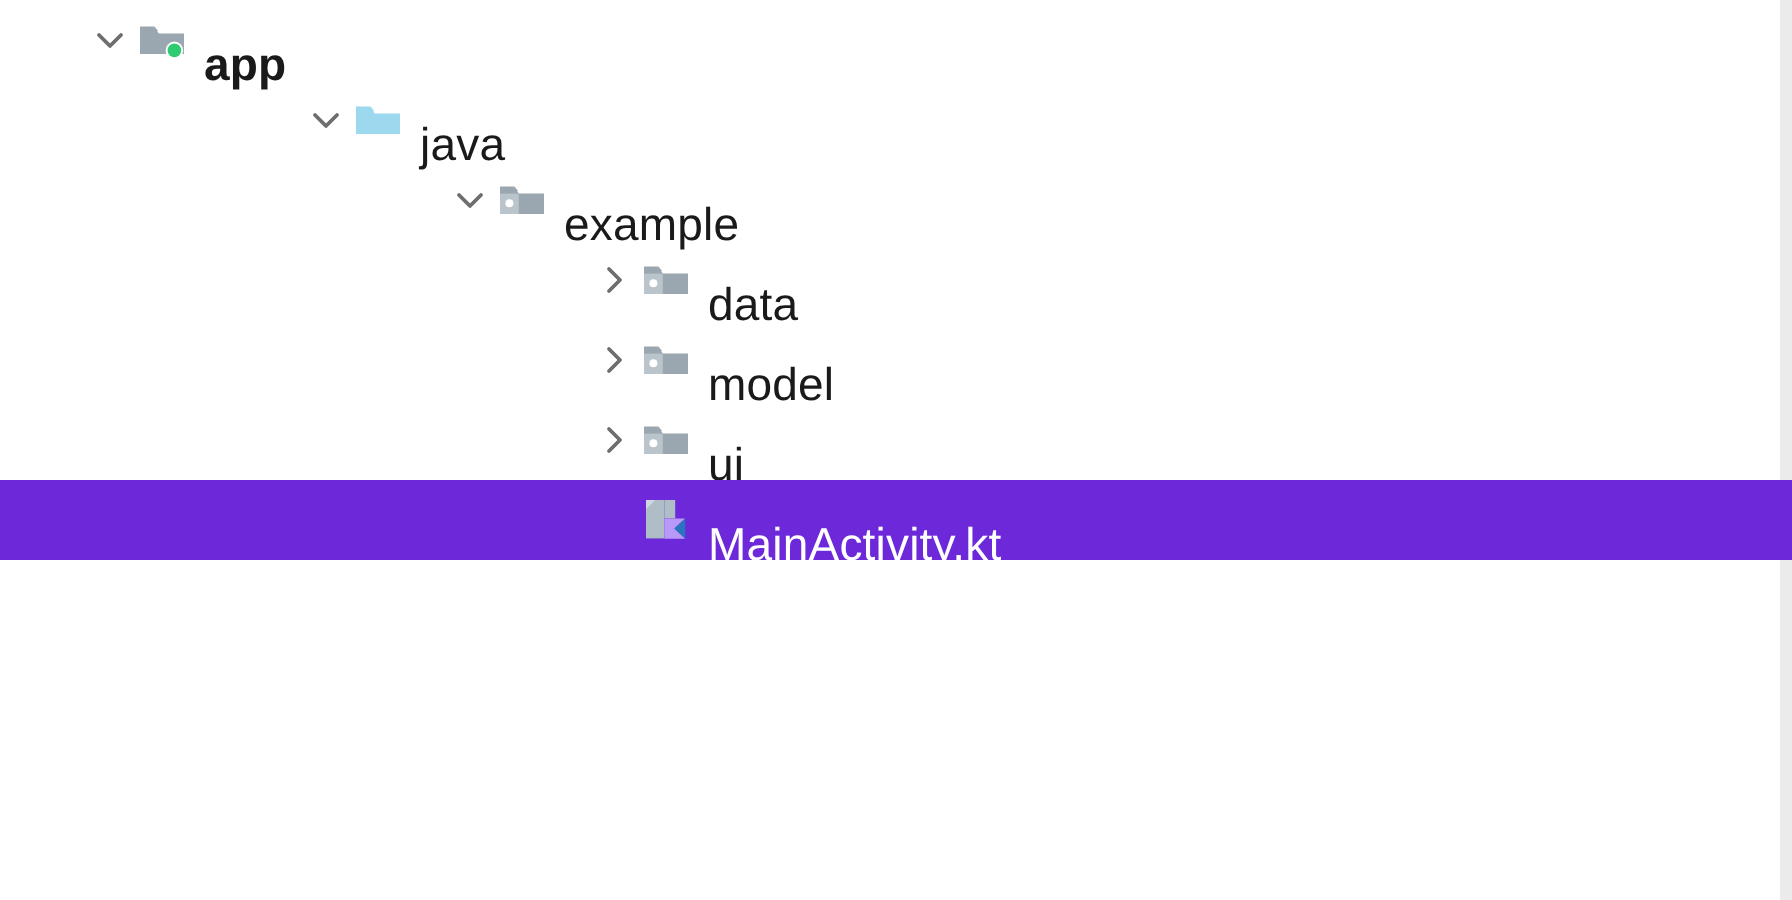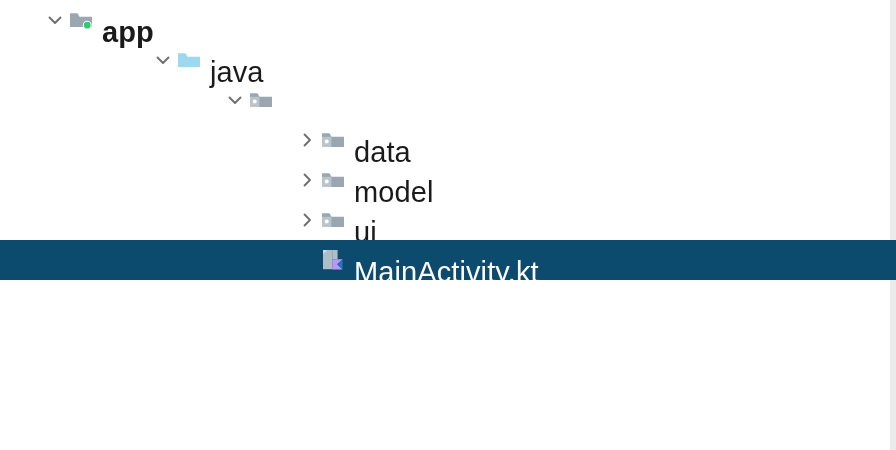--- a/index.html
+++ b/index.html
@@ -33,21 +33,21 @@
 
   .row {
     position: relative;
     height: 40px;
     display: flex;
     align-items: center;
     white-space: nowrap;
     box-sizing: border-box;
   }
   .row.selected {
-    background: #0c4a6e;
+    background: #6d28d9;
   }
 
   
   .indent {
     flex: 0 0 auto;
     height: 1px;
   }
 
   
   .chev {
@@ -66,21 +66,21 @@
     height: 26px;
     margin-left: 2px;
     margin-right: 8px;
     position: relative;
     display: inline-block;
   }
   .icon svg { display: block; }
 
   
   .label {
-    font-size: 29px;
+    font-size: 23px;
     color: #1a1a1a;
     line-height: 1;
     letter-spacing: 0.1px;
     margin-top: 24px;
   }
   .label.bold { font-weight: bold; }
   .label.on-sel { color: #ffffff; }
 </style>
 </head>
 <body>
@@ -127,20 +127,21 @@
         </svg>
       </span>
       <span class="icon">
         <svg width="26" height="26" viewBox="0 0 26 26" aria-hidden="true">
           <path d="M2 6.2 L9.2 6.2 L11.2 8.6 L2 8.6 Z" fill="#9aa7b0"></path>
           <path d="M2 7.5 L9.5 7.5 L11.5 9.8 L24 9.8 L24 20 L2 20 Z" fill="#9aa7b0"></path>
           <rect x="2" y="9.8" width="9.4" height="10.2" fill="#b9c4cb"></rect>
           <circle cx="6.7" cy="14.6" r="2.0" fill="#ffffff"></circle>
         </svg>
       </span>
+      <span class="label">example</span>
     </div>
     <div class="row">
       <div class="indent" style="width: 296px;"></div>
       <span class="chev">
         <svg width="22" height="22" viewBox="0 0 22 22" aria-hidden="true">
           <path d="M8.5 5.5 L14 11 L8.5 16.5" fill="none" stroke="#6e6e6e" stroke-width="1.9" stroke-linecap="round" stroke-linejoin="round"></path>
         </svg>
       </span>
       <span class="icon">
         <svg width="26" height="26" viewBox="0 0 26 26" aria-hidden="true">

